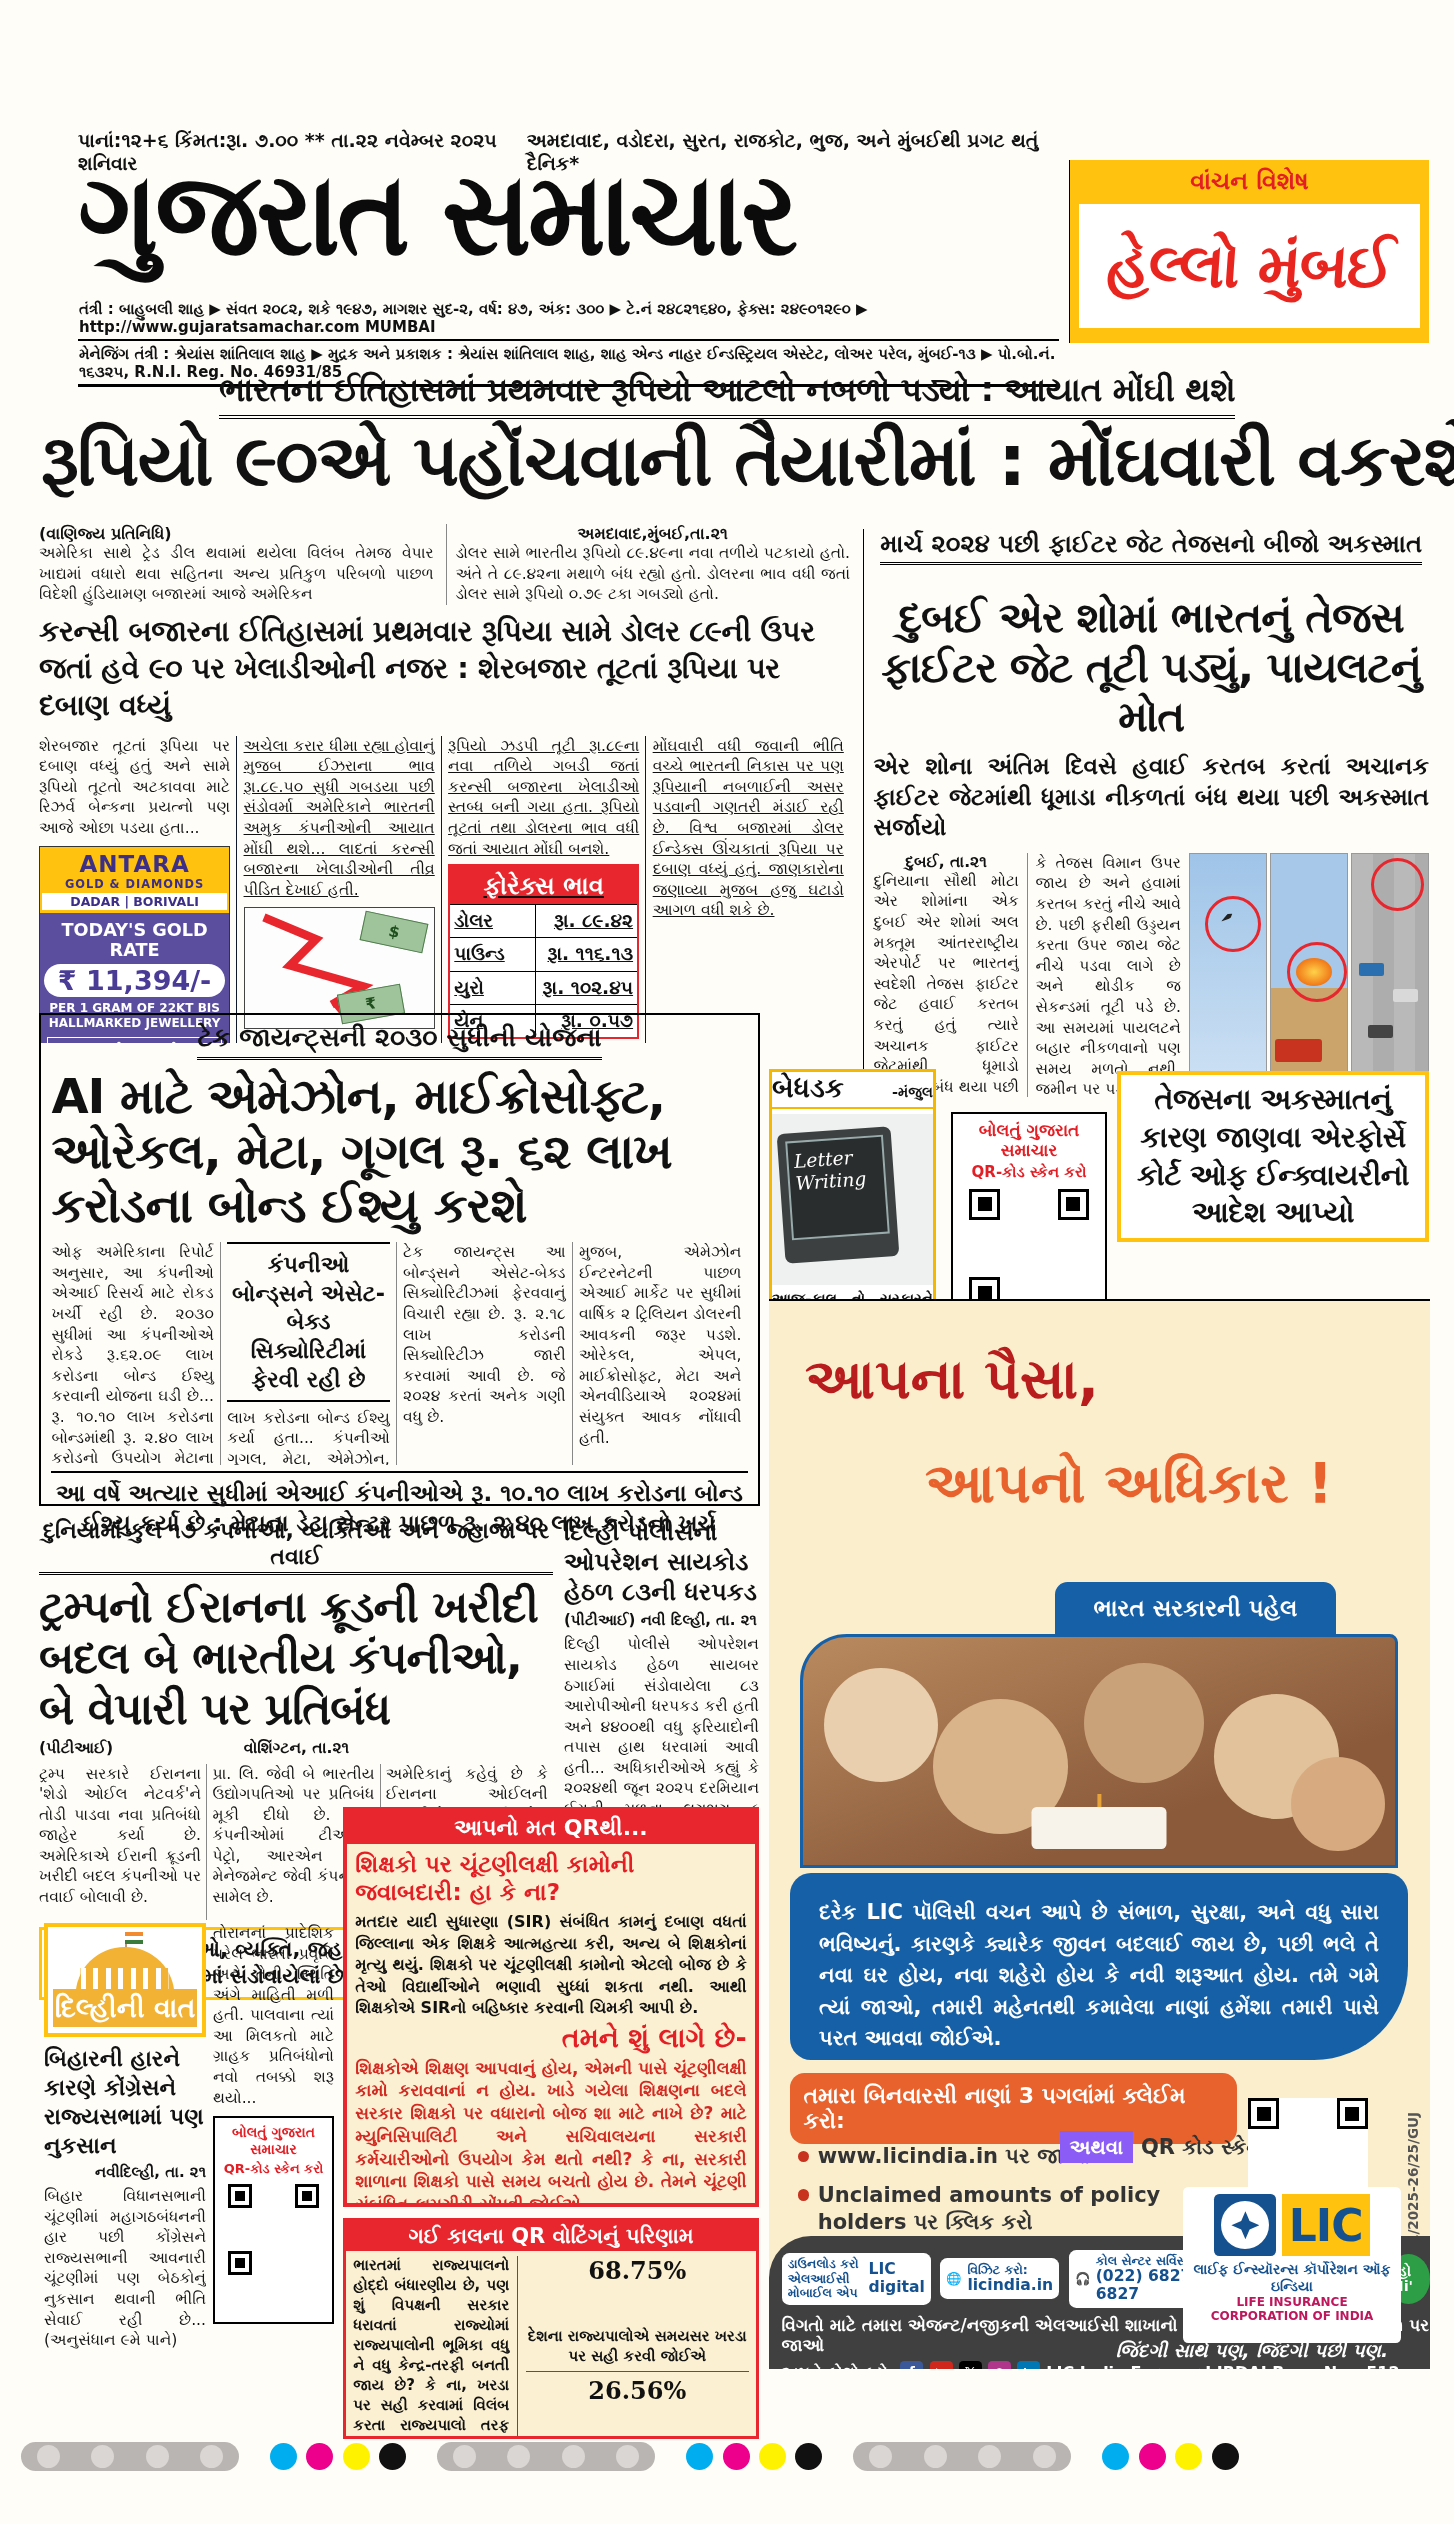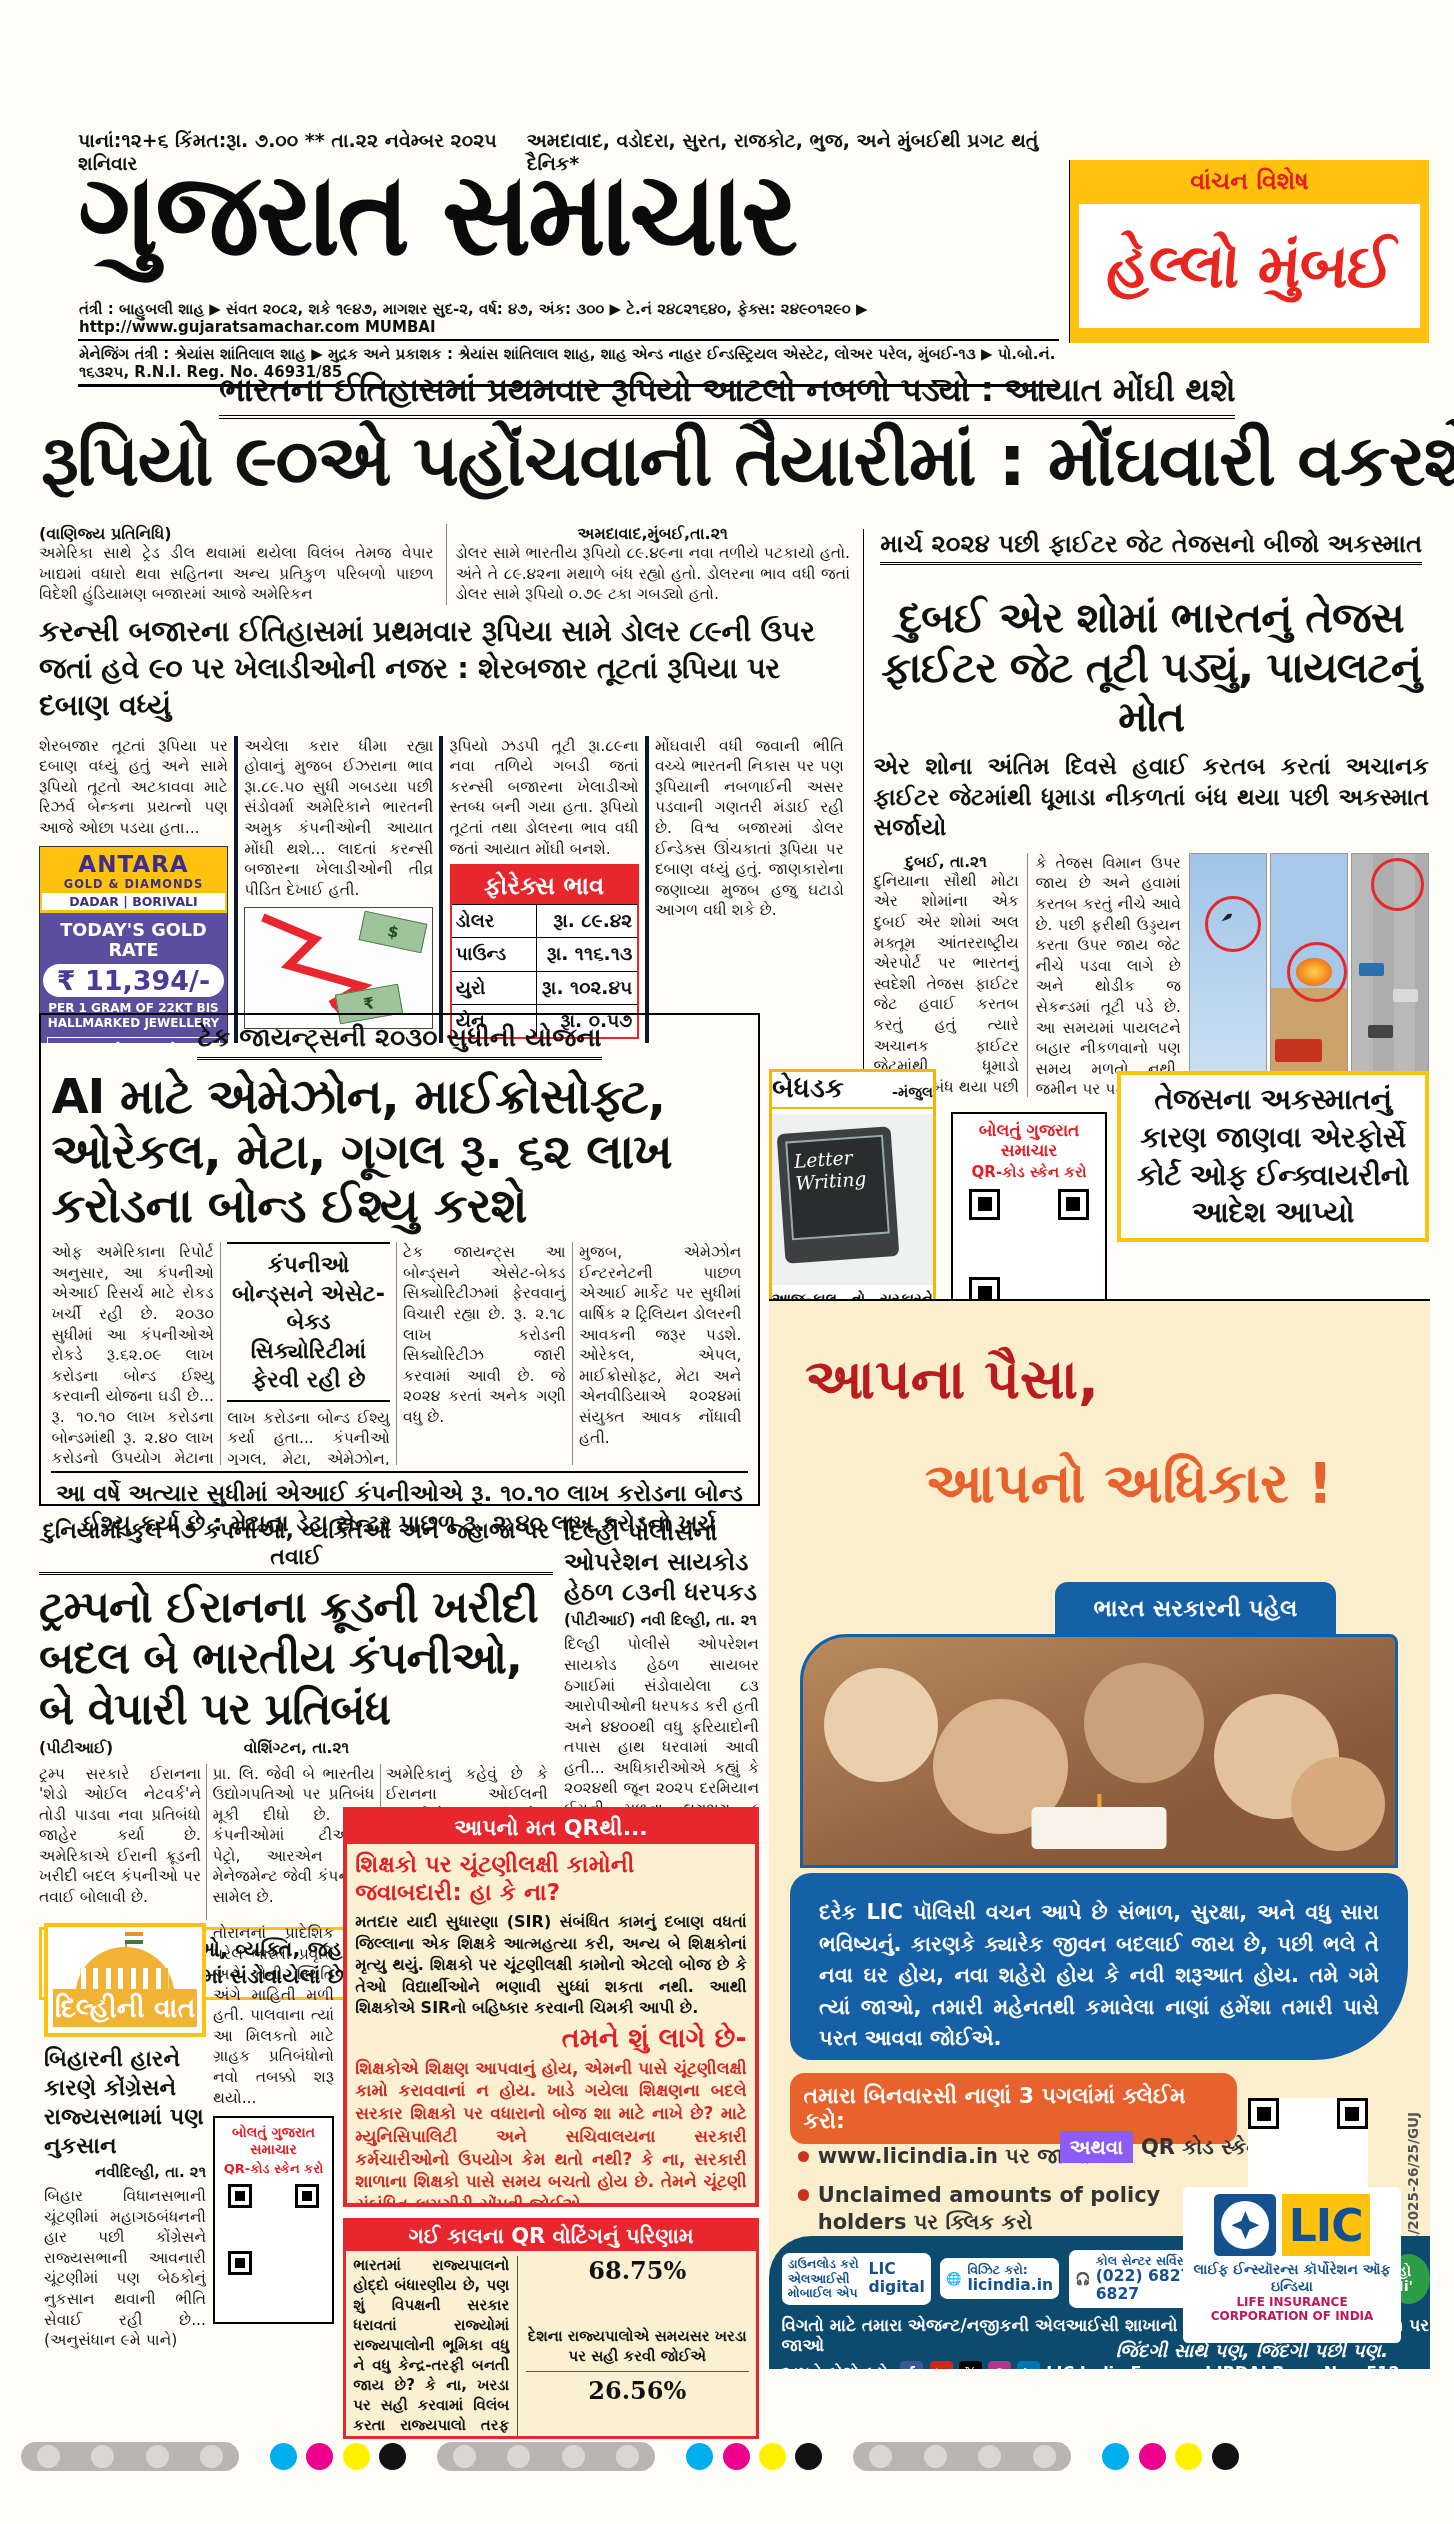--- a/index.html
+++ b/index.html
@@ -29,21 +29,21 @@
             line-height:1;text-align:center;white-space:nowrap;}
   
   .rupee{left:39px;top:524px;width:811px;}
   .rp-top{display:flex;gap:12.5px;}
   .rp-top .cell{flex:1;}
   .rp-credit{font-size:16px;font-weight:700;}
   .rp-date{font-size:16px;font-weight:700;text-align:center;}
   .rp-sub{margin-top:8.3px;font-size:29px;font-weight:800;line-height:1.28;letter-spacing:-0.5px;}
   .rp-cols{margin-top:11.4px;display:flex;height:307px;overflow:hidden;}
   .rp-col{flex:1;padding:0 6.2px;overflow:hidden;}
-  .rp-col + .rp-col{border-left:4px solid #0f172a;}
+  .rp-col + .rp-col{border-left:1px solid #0f172a;text-decoration:underline;}
   
   .antara{margin-top:7.3px;border:1.6px solid #333;background:#5c4e9e;color:#fff;text-align:center;}
   .an-head{background:#ffc20e;color:#3d2f86;padding:4.2px 2.1px 3.1px 2.1px;}
   .an-brand{font-size:23px;font-weight:900;letter-spacing:1px;}
   .an-sub{font-size:11.4px;font-weight:800;letter-spacing:1px;}
   .an-branch{font-size:12.5px;font-weight:800;background:#fff;color:#3d2f86;margin-top:2.1px;padding:1px 0;}
   .an-rate-l{font-size:17.7px;font-weight:800;margin-top:6.2px;}
   .an-rate{display:inline-block;background:#fff;color:#4a3c96;font-size:27px;font-weight:900;
            border-radius:21px;padding:1px 13.5px;margin-top:4.2px;}
   .an-rs{font-size:12px;font-weight:800;margin-top:4.2px;line-height:1.25;}
@@ -180,21 +180,21 @@
              font-size:22px;font-weight:900;padding:10.4px 13.5px;box-sizing:border-box;}
   .lic-steps{position:absolute;left:29px;top:831px;width:395px;}
   .lic-step{display:flex;gap:8.3px;align-items:flex-start;margin-top:11.4px;font-size:21px;font-weight:700;color:#333;line-height:1.3;}
   .dot{width:11.4px;height:11.4px;border-radius:50%;background:#c8331f;margin-top:7.3px;flex:none;}
   .lic-or{position:absolute;left:291px;top:830px;display:flex;gap:8.3px;align-items:center;}
   .orchip{background:#8b5cf6;color:#fff;font-size:20px;font-weight:900;padding:4.2px 9.4px;}
   .scantxt{font-size:21px;font-weight:700;color:#333;}
   .lic-qr{position:absolute;right:62px;top:790px;width:120px;height:120px;}
   .lic-side{position:absolute;right:9.4px;top:811px;color:#555;font-size:13.5px;font-weight:700;
             writing-mode:vertical-rl;transform:rotate(180deg);}
-  .lic-footer{position:absolute;left:0;top:935px;width:100%;height:135px;background:#0c4a6e;border-radius:42px 0 0 0;color:#fff;}
+  .lic-footer{position:absolute;left:0;top:935px;width:100%;height:135px;background:#404040;border-radius:42px 0 0 0;color:#fff;}
   .chips{display:flex;gap:9.4px;padding:13.5px 0 0 12.5px;align-items:center;}
   .chip{background:#fff;color:#15518f;border-radius:7.3px;padding:4.2px 6.2px;font-size:12.5px;font-weight:800;line-height:1.15;display:flex;gap:5.2px;align-items:center;}
   .chip .big{font-size:15.6px;}
   .wapp{background:#2e9e46;color:#fff;border-radius:15.6px;padding:4.2px 8.3px;font-size:13.5px;font-weight:800;text-align:center;}
   .wnum{font-size:21px;font-weight:900;color:#fff;}
   .hi{background:#2e9e46;color:#fff;border-radius:50%;width:57px;height:50px;display:flex;flex-direction:column;
       align-items:center;justify-content:center;font-size:14.5px;font-weight:900;line-height:1.05;}
   .lic-contact{padding:7.3px 0 0 12.5px;font-size:17px;font-weight:800;}
   .lic-follow{padding:5.2px 0 0 12.5px;font-size:16px;font-weight:800;display:flex;gap:6.2px;align-items:center;}
   .sicon{width:23px;height:23px;border-radius:4.2px;display:flex;align-items:center;justify-content:center;

